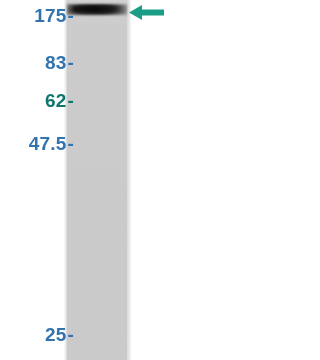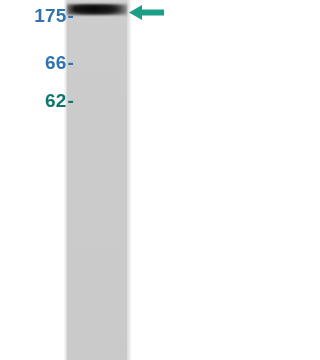--- a/index.html
+++ b/index.html
@@ -136,24 +136,30 @@
   <div id="lane-edge-right"></div>
 
   <div id="band-halo"></div>
   <div id="protein-band" style="top: 4px; height: 11px;"></div>
   <div id="protein-band-core"></div>
 
   <div class="ladder-label" id="mw-175" style="top: 15px; color: rgb(50, 115, 174);">
     <span>175</span><span class="tick">-</span>
   </div>
   <div class="ladder-label" id="mw-83" style="top: 62px; color: rgb(50, 115, 174);">
-    <span>66</span><span class="tick">-</span>
+    <span>83</span><span class="tick">-</span>
   </div>
   <div class="ladder-label" id="mw-62" style="top: 100px; color: #0f766e;">
     <span>62</span><span class="tick">-</span>
+  </div>
+  <div class="ladder-label" id="mw-475" style="top: 143px; color: rgb(50, 115, 174);">
+    <span>47.5</span><span class="tick">-</span>
+  </div>
+  <div class="ladder-label" id="mw-25" style="top: 334px; color: rgb(50, 115, 174);">
+    <span>25</span><span class="tick">-</span>
   </div>
 
   <div id="band-arrow">
     <svg width="35" height="15" viewBox="0 0 35 15" xmlns="http://www.w3.org/2000/svg">
       <polygon id="arrow-shape" points="0,7.5 13,0 13,4.6 35,4.6 35,10.4 13,10.4 13,15" fill="#1a9e88"></polygon>
     </svg>
   </div>
 
   <span class="sr-only">Western blot lane with molecular weight ladder</span>
 </div>

